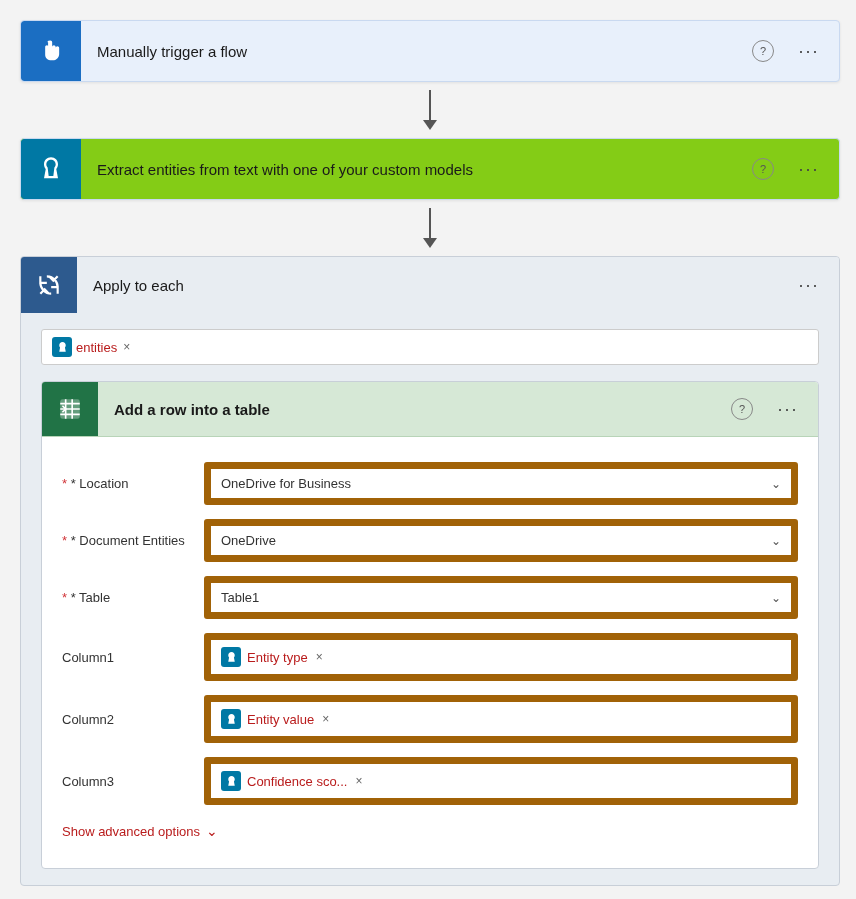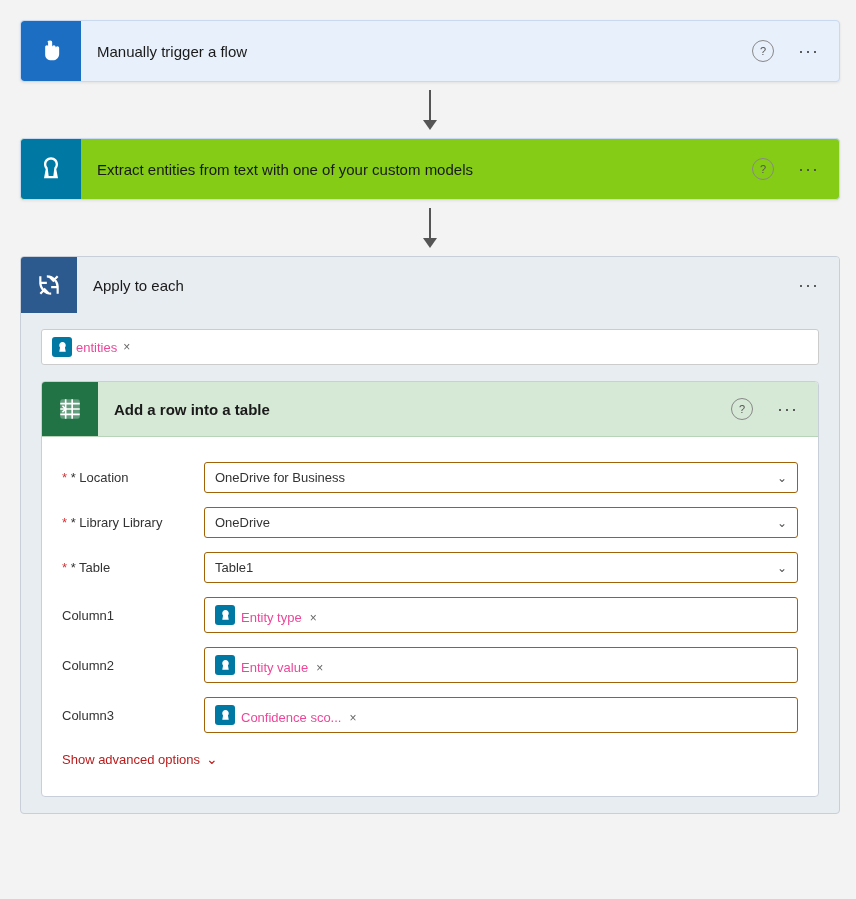--- a/index.html
+++ b/index.html
@@ -203,21 +203,21 @@
     }
 
     .tag-icon svg {
       width: 13px;
       height: 13px;
       fill: white;
     }
 
     .tag-text {
       font-size: 13px;
-      color: #ec4899;
+      color: #b91c1c;
     }
 
     .tag-close {
       cursor: pointer;
       color: #666;
       font-size: 12px;
       margin-left: 2px;
     }
 
     
@@ -278,28 +278,28 @@
       font-size: 13px;
       color: #333;
     }
 
     .form-row-label .required {
       color: #d13438;
     }
 
     .form-control {
       flex: 1;
-      border: 1px solid #a16207;
+      border: 7px solid #a16207;
       border-radius: 3px;
       background: #fff;
       padding: 7px 10px;
       font-size: 13px;
       color: #333;
       display: flex;
-      align-items: flex-end;
+      align-items: center;
       justify-content: space-between;
     }
 
     .form-control.with-tag {
       justify-content: flex-start;
       gap: 6px;
     }
 
     .dropdown-arrow {
       color: #555;
@@ -435,21 +435,21 @@
               <span class="required">* </span><span>* Location</span>
             </div>
             <div class="form-control">
               <span>OneDrive for Business</span>
               <span class="dropdown-arrow">⌄</span>
             </div>
           </div>
 
           <div class="form-row">
             <div class="form-row-label">
-              <span class="required">* </span><span>* Library Library</span>
+              <span class="required">* </span><span>* Document Entities</span>
             </div>
             <div class="form-control">
               <span>OneDrive</span>
               <span class="dropdown-arrow">⌄</span>
             </div>
           </div>
 
 
           <div class="form-row">
             <div class="form-row-label">

